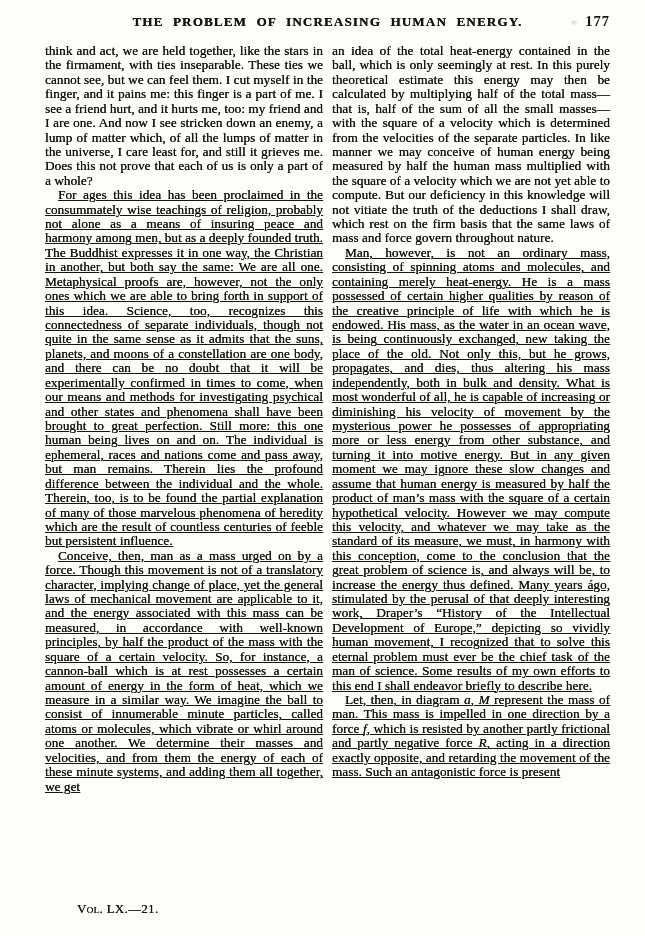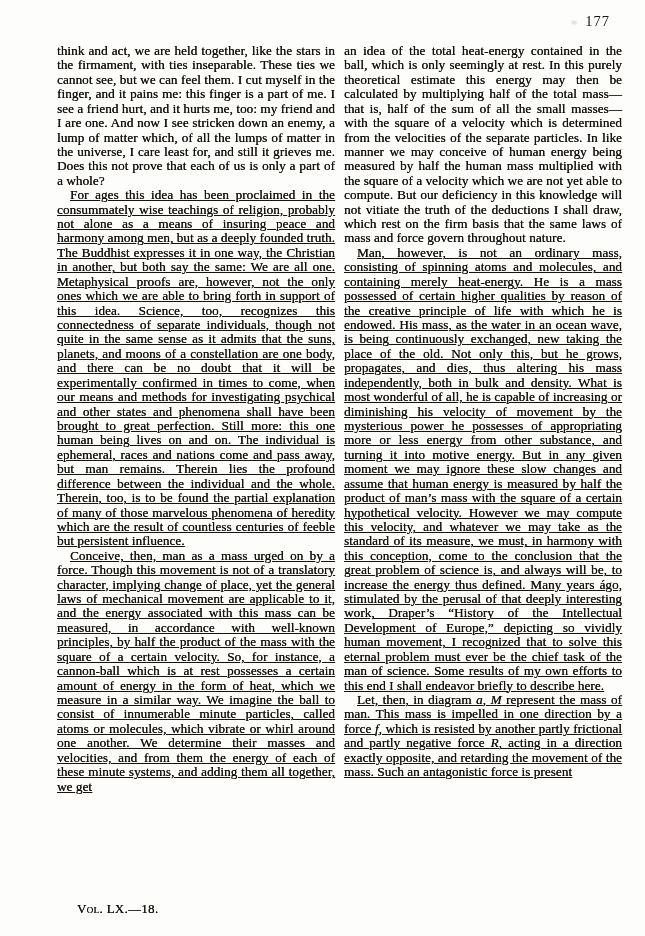--- a/index.html
+++ b/index.html
@@ -33,39 +33,38 @@
     letter-spacing: 1.2px;
     word-spacing: 5px;
     white-space: nowrap;
     text-shadow: 0.2px 0 0 currentColor;
   }
   .page-number {
     position: absolute;
     right: 0;
     top: -1px;
     font-size: 14.5px;
-    font-weight: 400;
+    font-weight: 700;
     letter-spacing: 1px;
   }
   .smudge {
     position: absolute;
     left: 568px; top: 18px;
     width: 12px; height: 9px;
     background: radial-gradient(closest-side, rgba(120,120,118,0.28), rgba(120,120,118,0) 70%);
   }
   
   .columns {
     position: absolute;
     top: 44px;
     left: 45px;
     width: 565px;
     height: 858px;
     display: flex;
     gap: 9px;
-    margin-left: 12px;
   }
   .col {
     width: 278px;
     font-size: 13.2px;
     line-height: 14.42px;
     text-align: justify;
     text-shadow: 0.18px 0 0 currentColor;
     letter-spacing: 0.05px;
   }
   .col p { text-align: justify; }
@@ -84,20 +83,21 @@
     letter-spacing: 0.4px;
     text-shadow: 0.18px 0 0 currentColor;
   }
 </style>
 </head>
 <body>
 
 <div class="page">
 
   <div class="header">
+    <div class="running-title">THE PROBLEM OF INCREASING HUMAN ENERGY.</div>
     <div class="page-number">177</div>
   </div>
 
   <div class="smudge"></div>
 
   <div class="columns">
 
     <div class="col">
       <p class="noindent">think and act, we are held together, like the stars in the firmament, with ties inseparable. These ties we cannot see, but we can feel them. I cut myself in the finger, and it pains me: this finger is a part of me. I see a friend hurt, and it hurts me, too: my friend and I are one. And now I see stricken down an enemy, a lump of matter which, of all the lumps of matter in the universe, I care least for, and still it grieves me. Does this not prove that each of us is only a part of a whole?</p>
       <p class="indent">For ages this idea has been proclaimed in the consummately wise teachings of religion, probably not alone as a means of insuring peace and harmony among men, but as a deeply founded truth. The Buddhist expresses it in one way, the Christian in another, but both say the same: We are all one. Metaphysical proofs are, however, not the only ones which we are able to bring forth in support of this idea. Science, too, recognizes this connectedness of separate individuals, though not quite in the same sense as it admits that the suns, planets, and moons of a constellation are one body, and there can be no doubt that it will be experimentally confirmed in times to come, when our means and methods for investigating psychical and other states and phenomena shall have been brought to great perfection. Still more: this one human being lives on and on. The individual is ephemeral, races and nations come and pass away, but man remains. Therein lies the profound difference between the individual and the whole. Therein, too, is to be found the partial explanation of many of those marvelous phenomena of heredity which are the result of countless centuries of feeble but persistent influence.</p>
@@ -106,16 +106,16 @@
 
     <div class="col">
       <p class="noindent">an idea of the total heat-energy contained in the ball, which is only seemingly at rest. In this purely theoretical estimate this energy may then be calculated by multiplying half of the total mass—that is, half of the sum of all the small masses—with the square of a velocity which is determined from the velocities of the separate particles. In like manner we may conceive of human energy being measured by half the human mass multiplied with the square of a velocity which we are not yet able to compute. But our deficiency in this knowledge will not vitiate the truth of the deductions I shall draw, which rest on the firm basis that the same laws of mass and force govern throughout nature.</p>
       <p class="indent">Man, however, is not an ordinary mass, consisting of spinning atoms and molecules, and containing merely heat-energy. He is a mass possessed of certain higher qualities by reason of the creative principle of life with which he is endowed. His mass, as the water in an ocean wave, is being continuously exchanged, new taking the place of the old. Not only this, but he grows, propagates, and dies, thus altering his mass independently, both in bulk and density. What is most wonderful of all, he is capable of increasing or diminishing his velocity of movement by the mysterious power he possesses of appropriating more or less energy from other substance, and turning it into motive energy. But in any given moment we may ignore these slow changes and assume that human energy is measured by half the product of man’s mass with the square of a certain hypothetical velocity. However we may compute this velocity, and whatever we may take as the standard of its measure, we must, in harmony with this conception, come to the conclusion that the great problem of science is, and always will be, to increase the energy thus defined. Many years ágo, stimulated by the perusal of that deeply interesting work, Draper’s “History of the Intellectual Development of Europe,” depicting so vividly human movement, I recognized that to solve this eternal problem must ever be the chief task of the man of science. Some results of my own efforts to this end I shall endeavor briefly to describe here.</p>
       <p class="indent"><span>Let, then, in diagram </span><span class="it">a</span><span>, </span><span class="it">M</span><span> represent the mass of man. This mass is impelled in one direction by a force </span><span class="it">f</span><span>, which is resisted by another partly frictional and partly negative force </span><span class="it">R</span><span>, acting in a direction exactly opposite, and retarding the movement of the mass. Such an antagonistic force is present</span></p>
     </div>
 
   </div>
 
   <div class="footer">
-    <span class="volume">Vol. LX.—18.</span>
+    <span class="volume">Vol. LX.—21.</span>
   </div>
 
 </div>
 
 </body></html>

